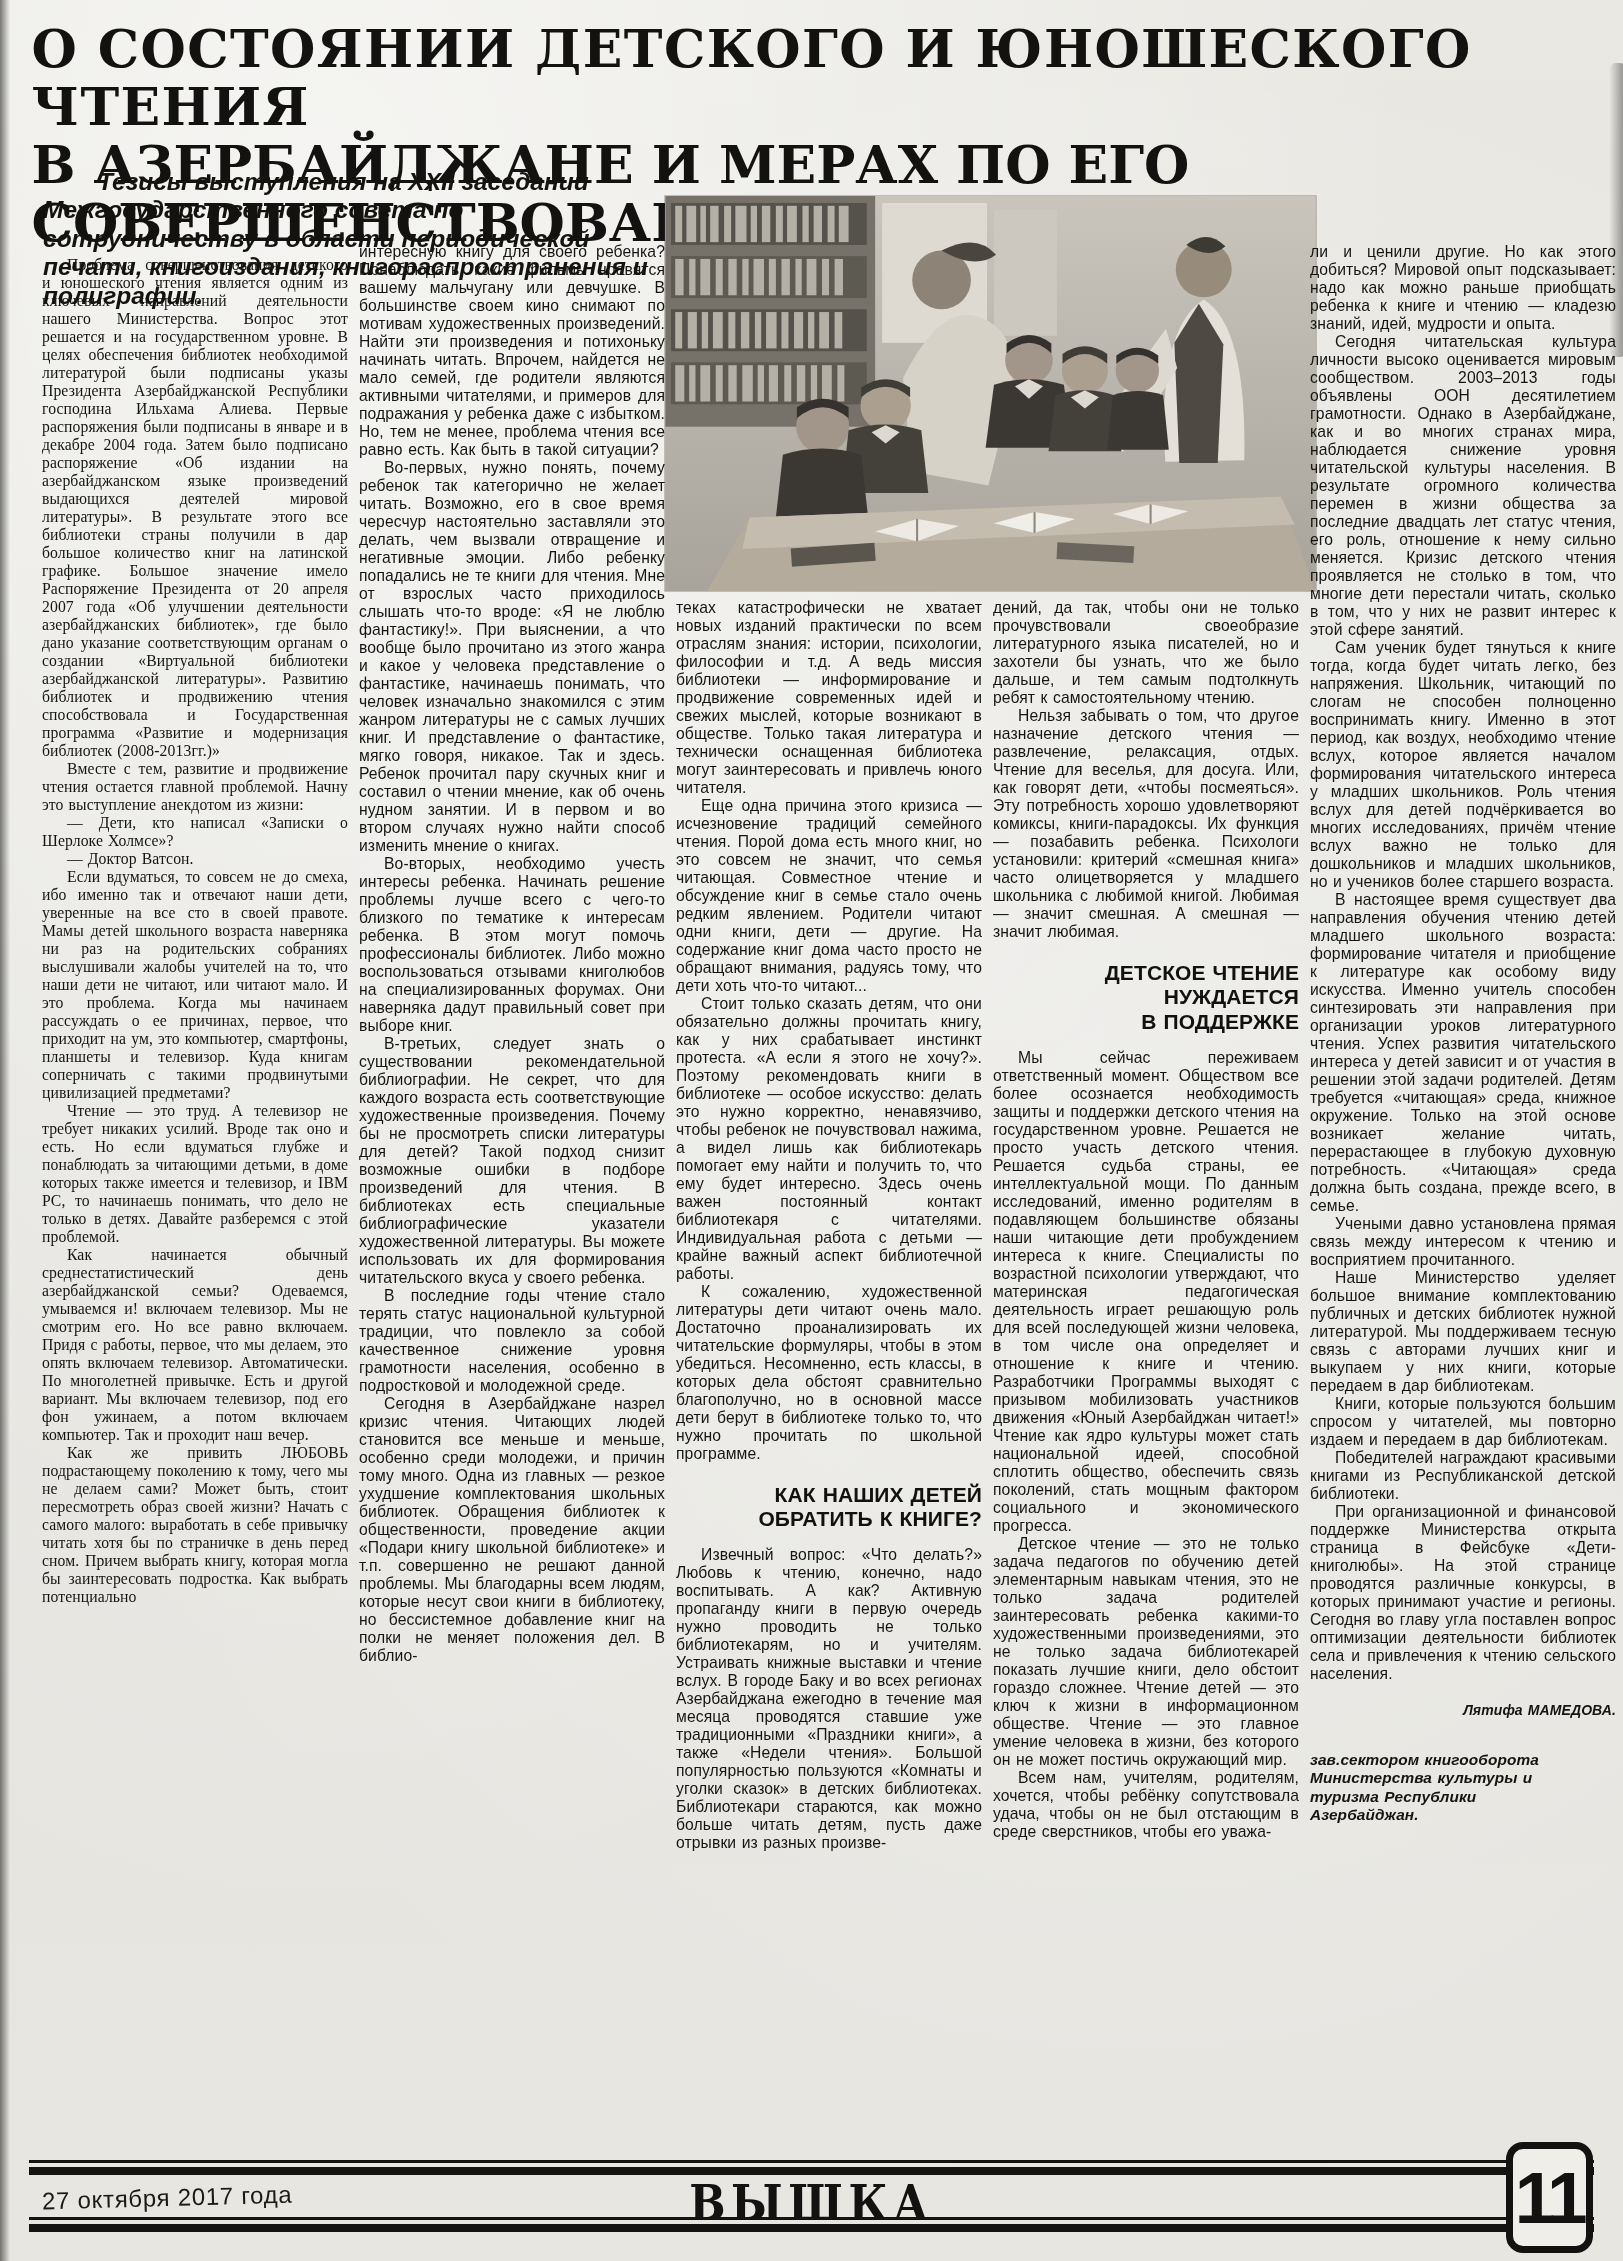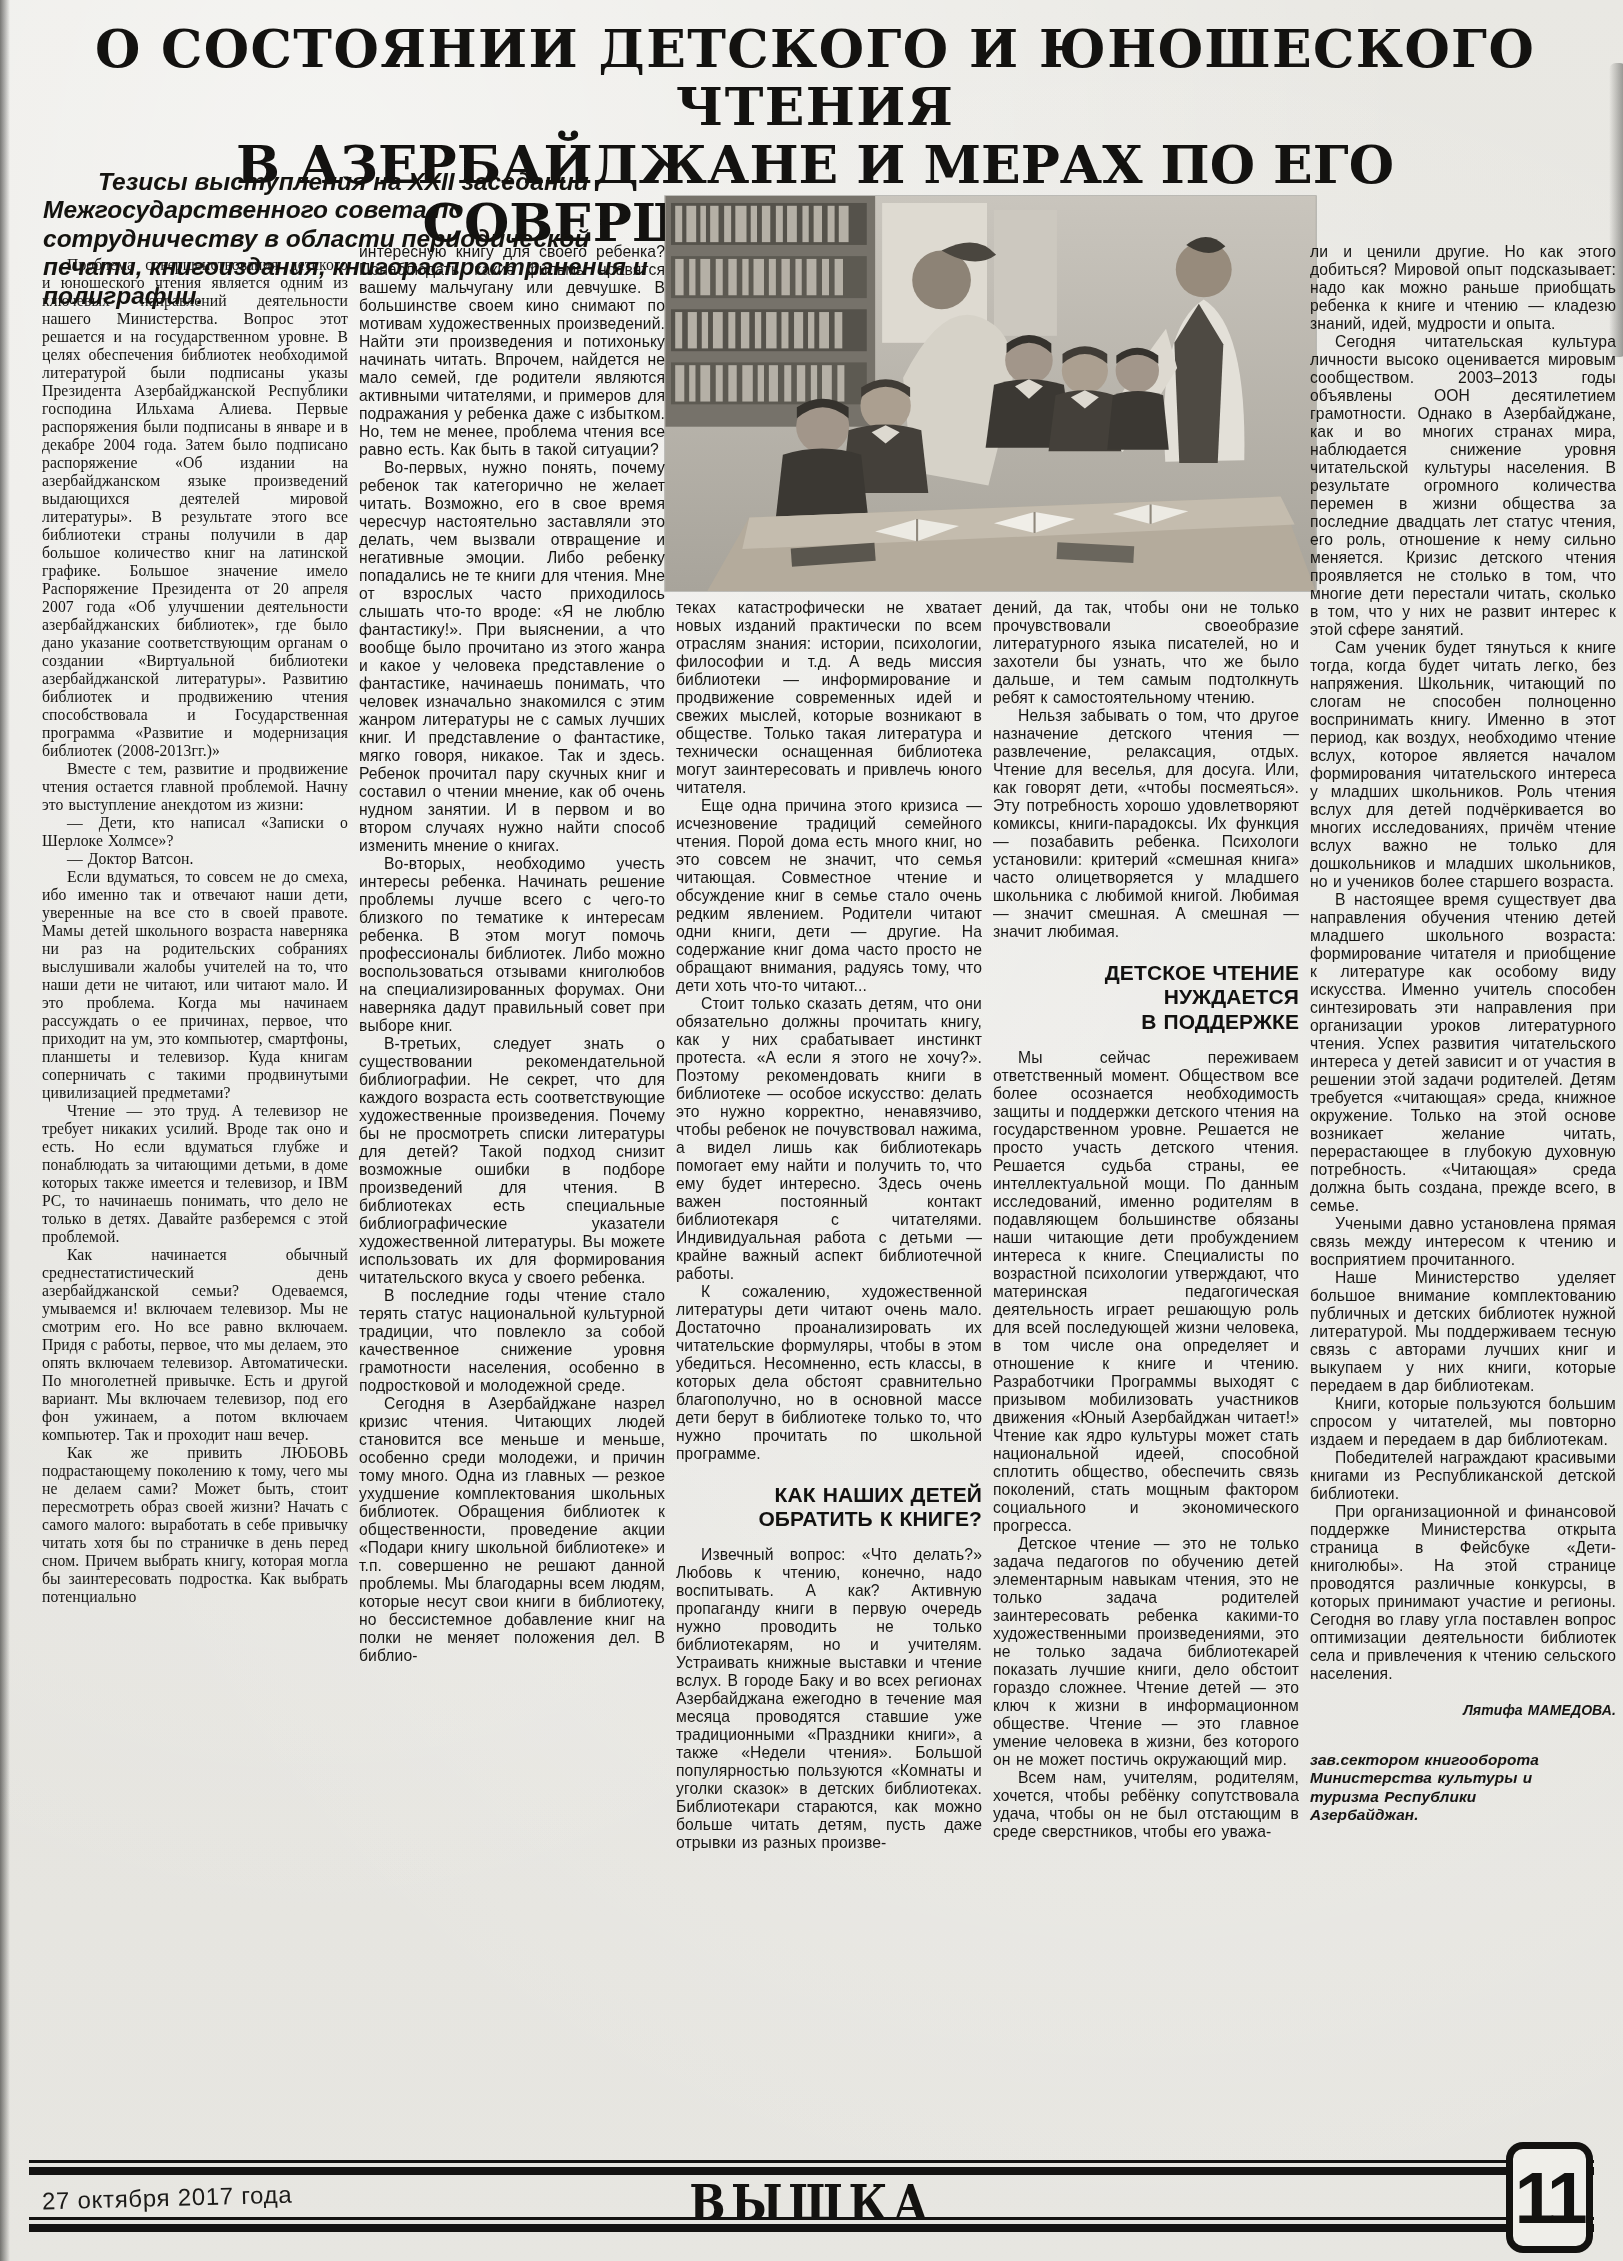--- a/index.html
+++ b/index.html
@@ -10,21 +10,21 @@
       radial-gradient(ellipse at 70% 50%, rgba(255,255,255,.35), rgba(255,255,255,0) 70%),
       linear-gradient(180deg, #e9e8e3 0%, #e4e3de 55%, #e7e6e1 100%);
     color:#171614; overflow:hidden;
     font-family:"Liberation Sans", sans-serif;
   }
   .edge-shadow-left { position:absolute; left:0; top:0; width:9.8px; height:100%;
     background:linear-gradient(90deg, rgba(20,20,18,.55), rgba(20,20,18,0)); }
   .edge-smudge-tr { position:absolute; right:-4.2px; top:63px; width:18px; height:294px;
     background:linear-gradient(270deg, rgba(30,30,28,.5), rgba(30,30,28,0)); border-radius:7px; }
 
-  .title { position:absolute; left:31.5px; right:24.5px; top:19.6px; text-align:center;
+  .title { position:absolute; left:31.5px; right:24.5px; top:19.6px; text-align:left;
     font-family:"DejaVu Serif", serif; font-weight:bold; color:#131210; }
   .title .l1 { font-size:52px; line-height:1.12; letter-spacing:1.4px; }
   .title .l2 { font-size:52px; line-height:1.12; letter-spacing:0; }
 
   .subtitle { position:absolute; left:43px; top:168px; width:617px;
     font-weight:bold; font-style:italic; font-size:24.5px; line-height:1.16;
     text-indent:55px; text-align:left; color:#14130f; }
 
   .photo { position:absolute; left:665px; top:196px; width:651px; height:395px;
     background:#b7b3ab; overflow:hidden; box-shadow:0 0 0 0.7px rgba(60,58,52,.4); }

